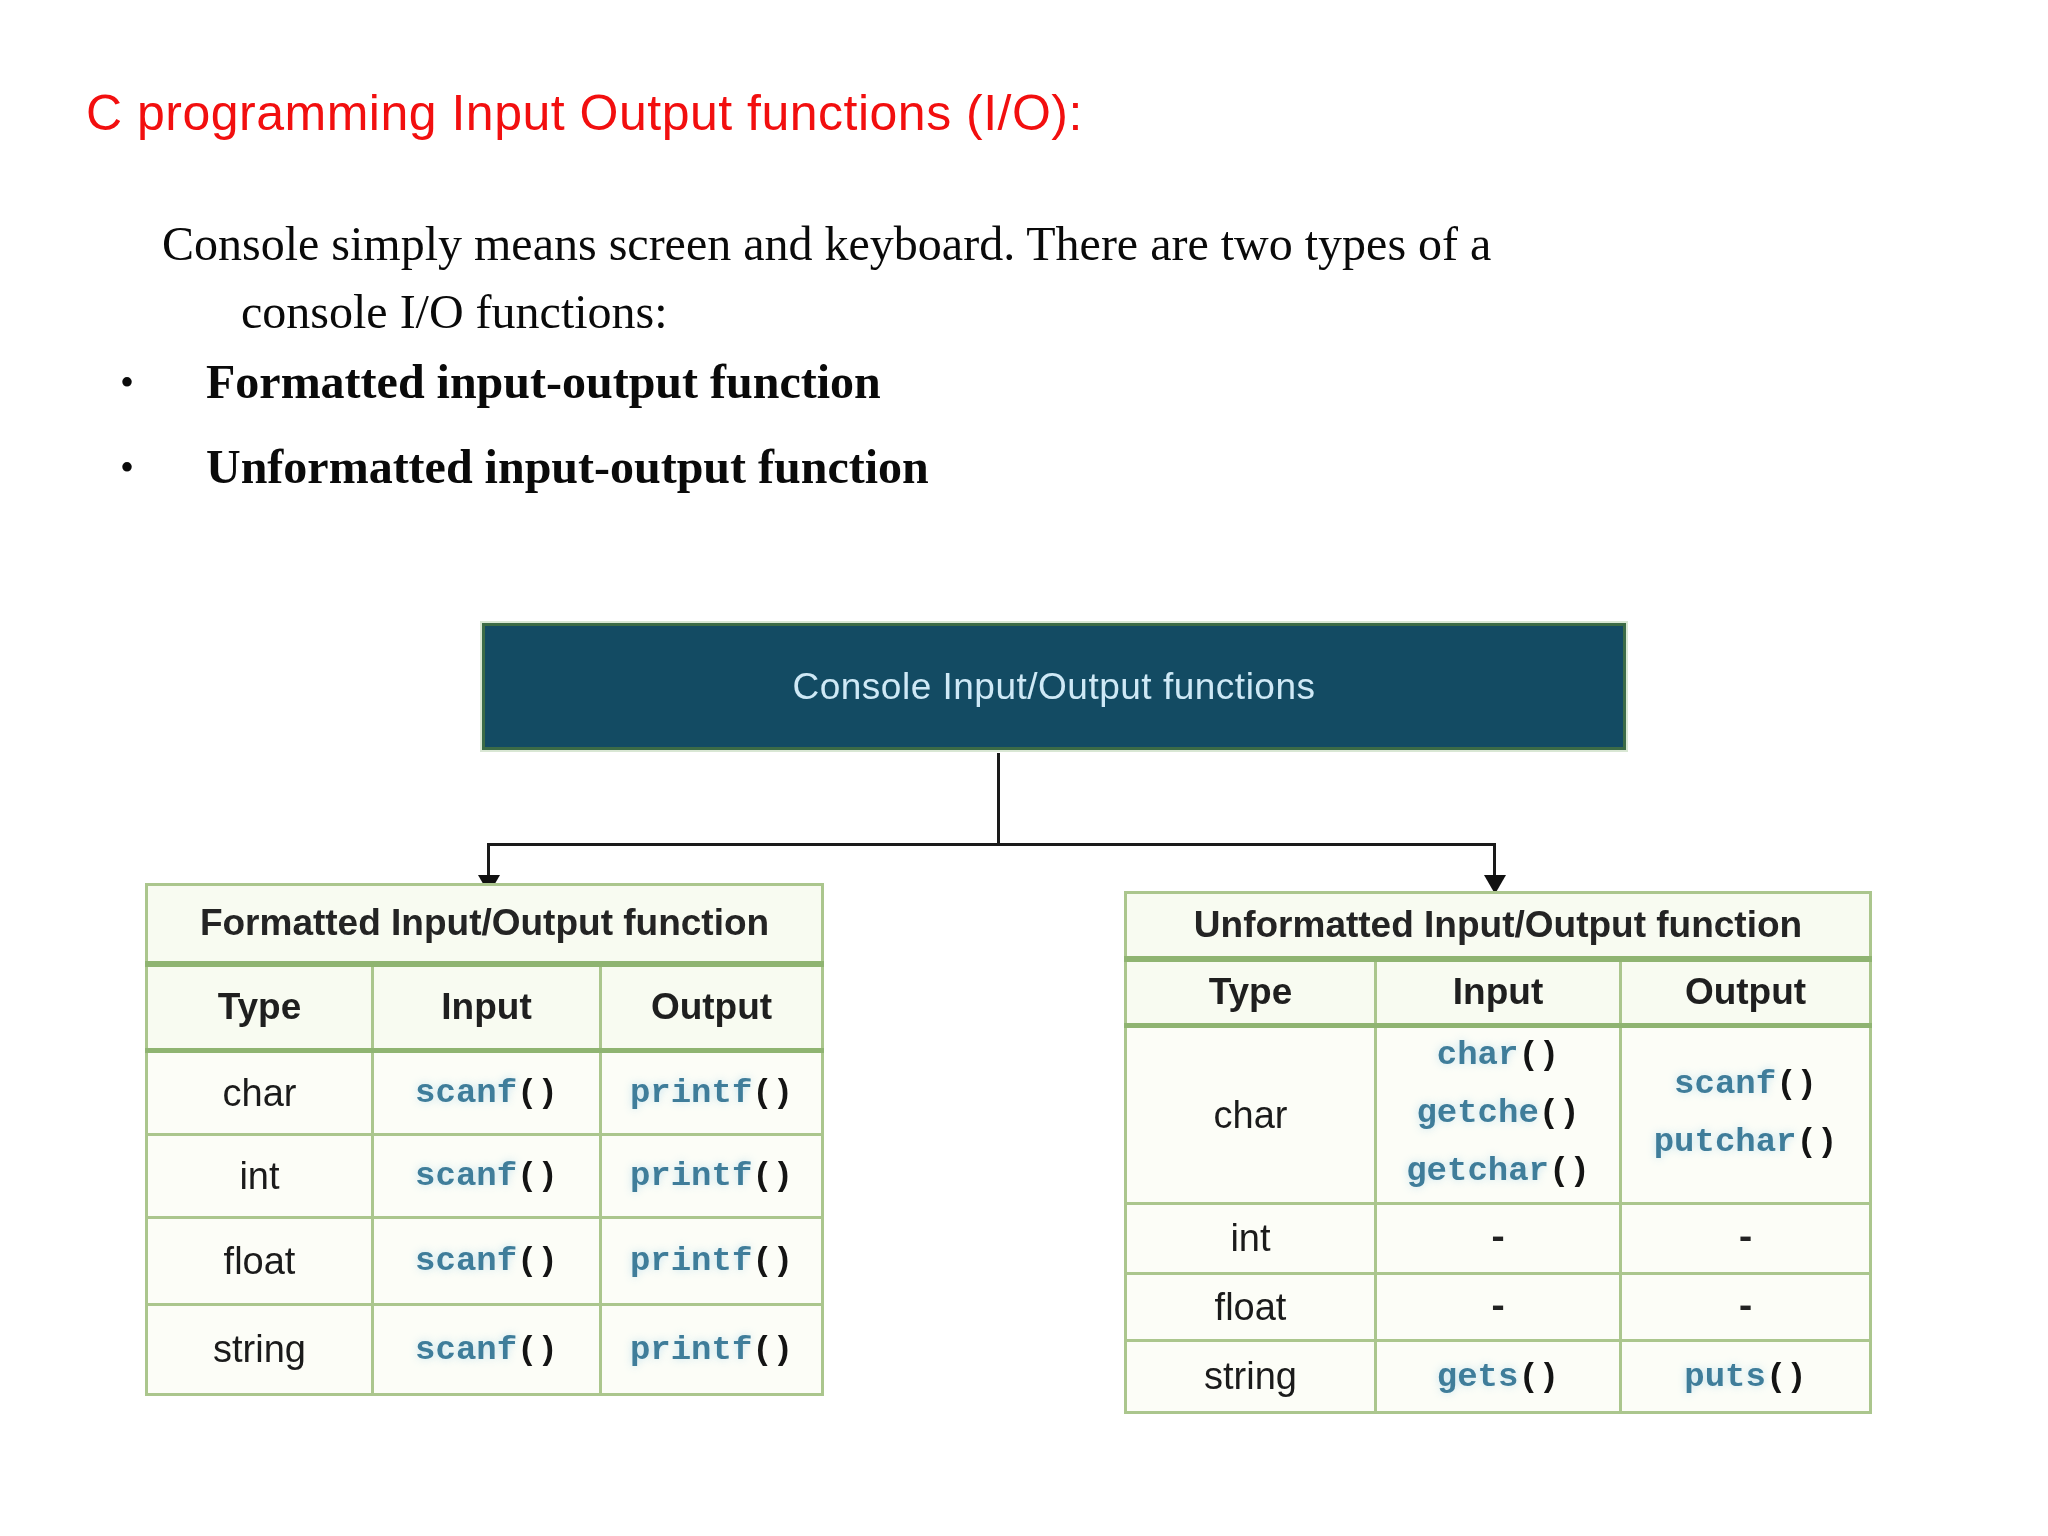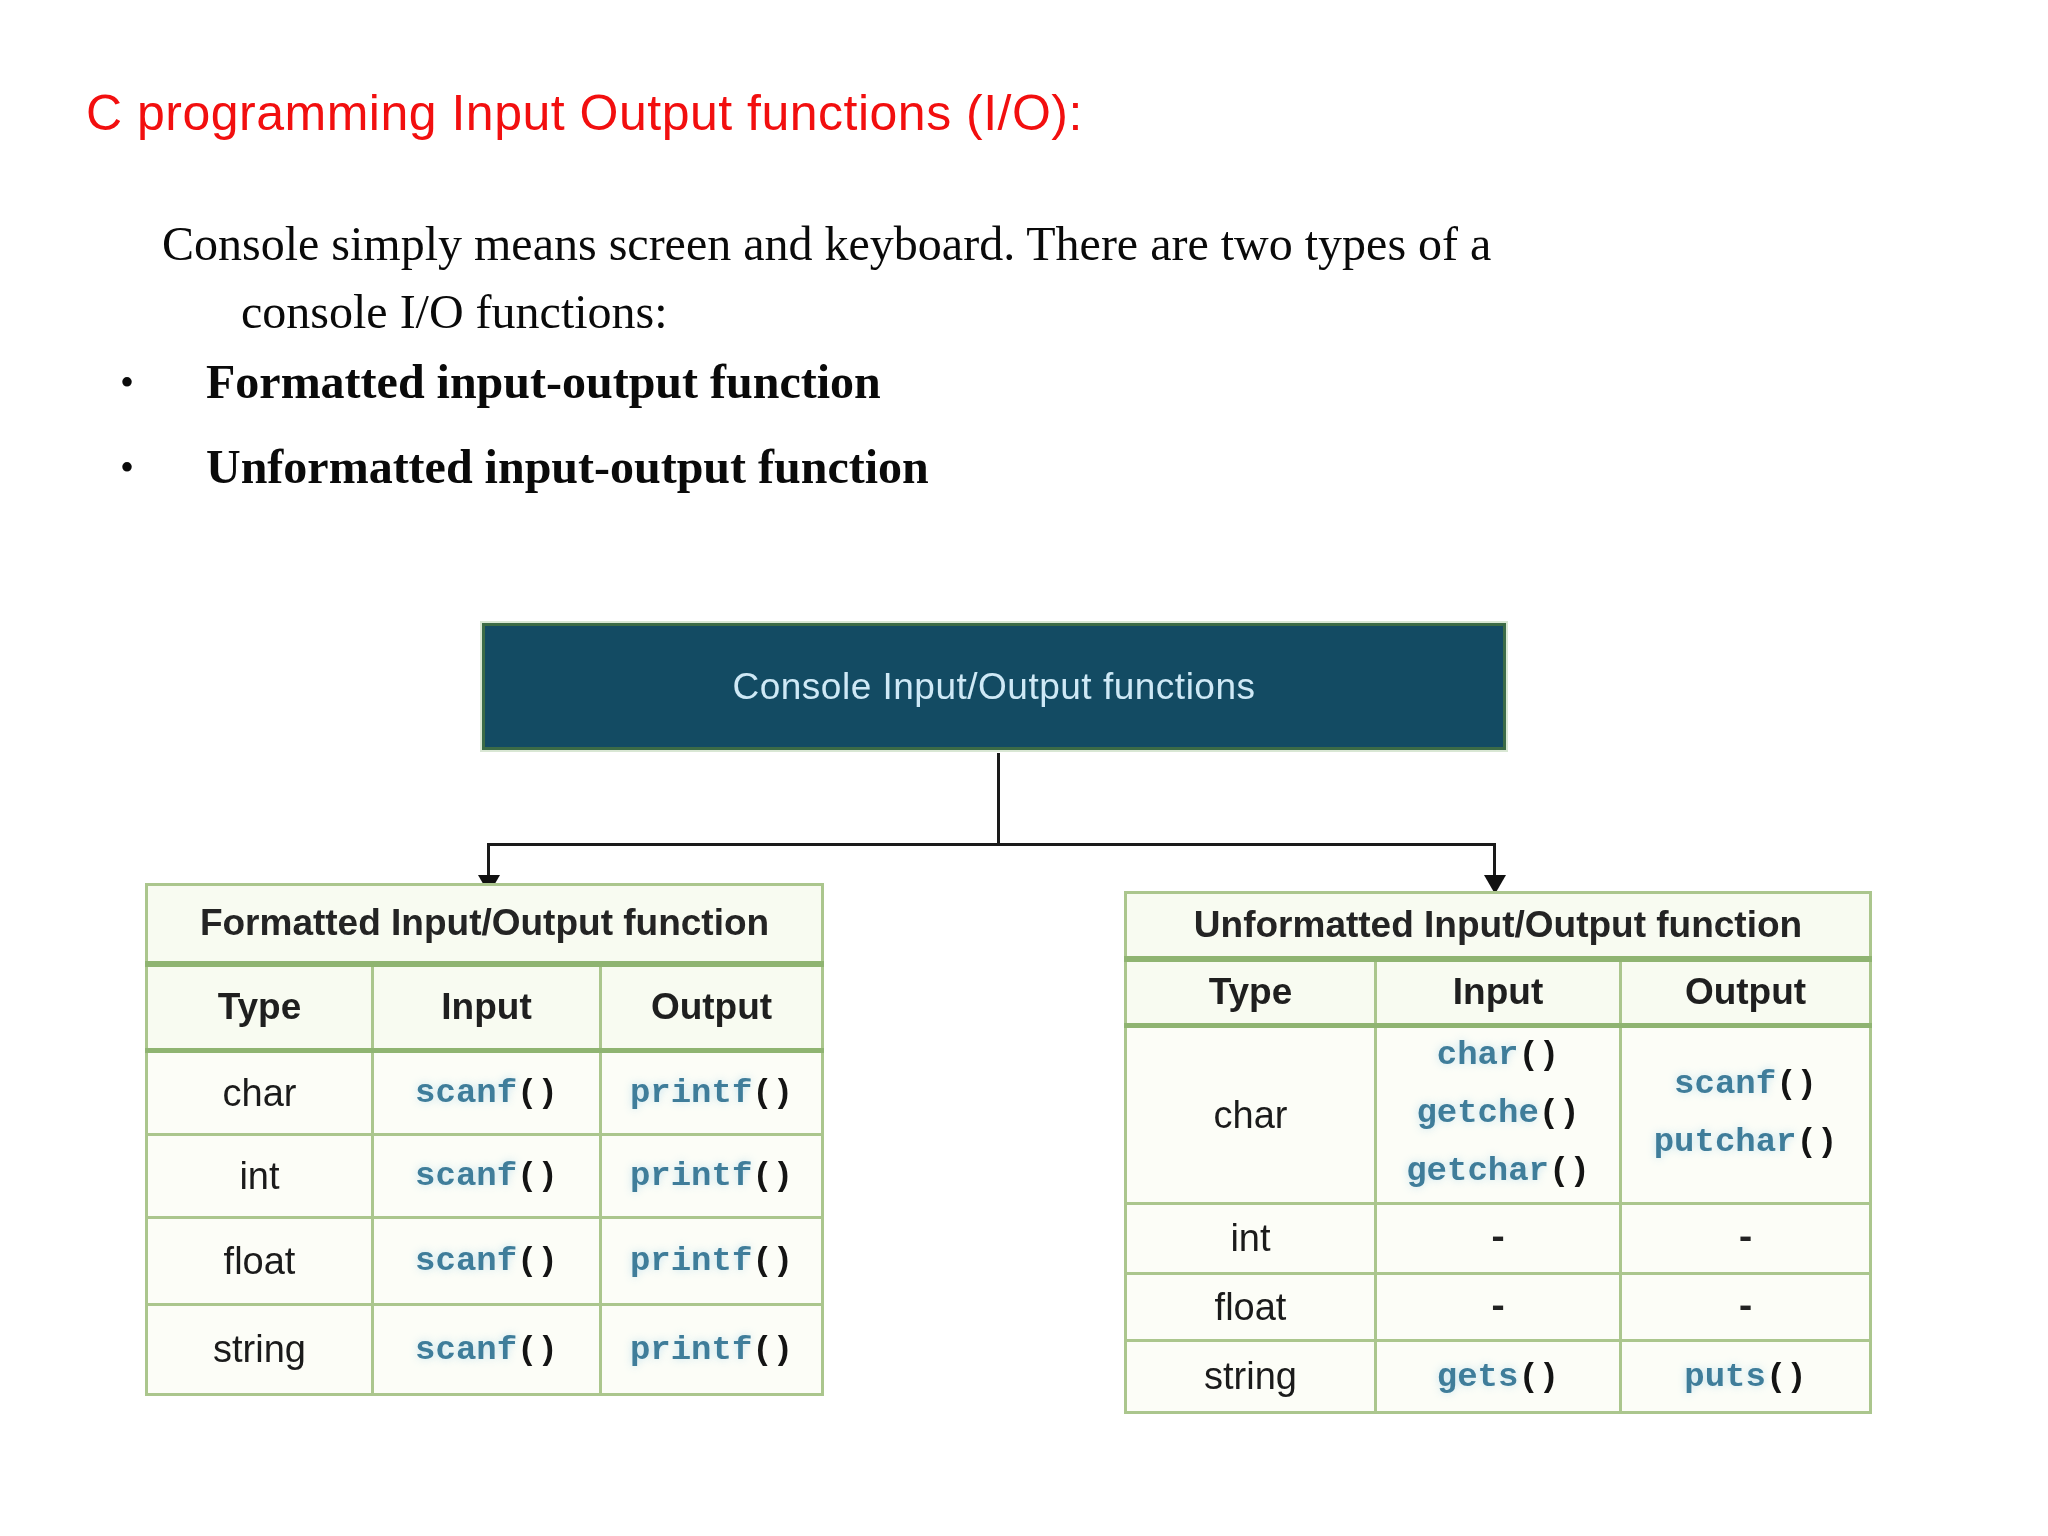--- a/index.html
+++ b/index.html
@@ -25,21 +25,21 @@
   }
   .bullet-1{top:352px;}
   .bullet-2{top:437px;}
   .bullet-dot{
     width:86px;font-size:40px;line-height:62px;text-align:left;
     font-family:"Liberation Serif",serif;
   }
   .bullet-text{font-size:48px;font-weight:bold;white-space:nowrap;line-height:60px;}
   
   .root-node{
-    position:absolute;left:482px;top:623px;width:1024px;height:127px;
+    position:absolute;left:482px;top:623px;width:1144px;height:127px;
     background:#134b63;border:3px solid #3c6b46;box-sizing:border-box;
     box-shadow:0 0 0 2px #d9e7d4;
     display:flex;align-items:center;justify-content:center;
   }
   .root-node span{
     color:#cfe9f6;font-size:37px;letter-spacing:0.5px;
     font-family:"Liberation Sans",sans-serif;
   }
   
   .line{position:absolute;background:#1a1a1a;}

